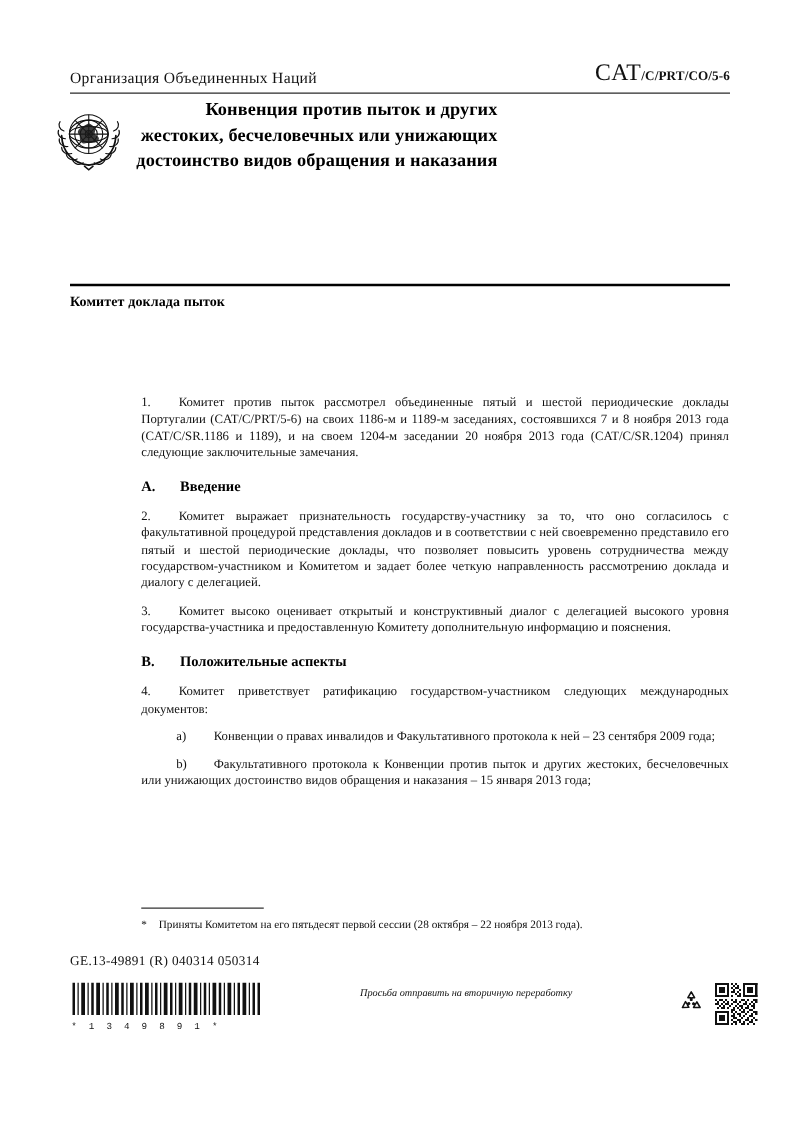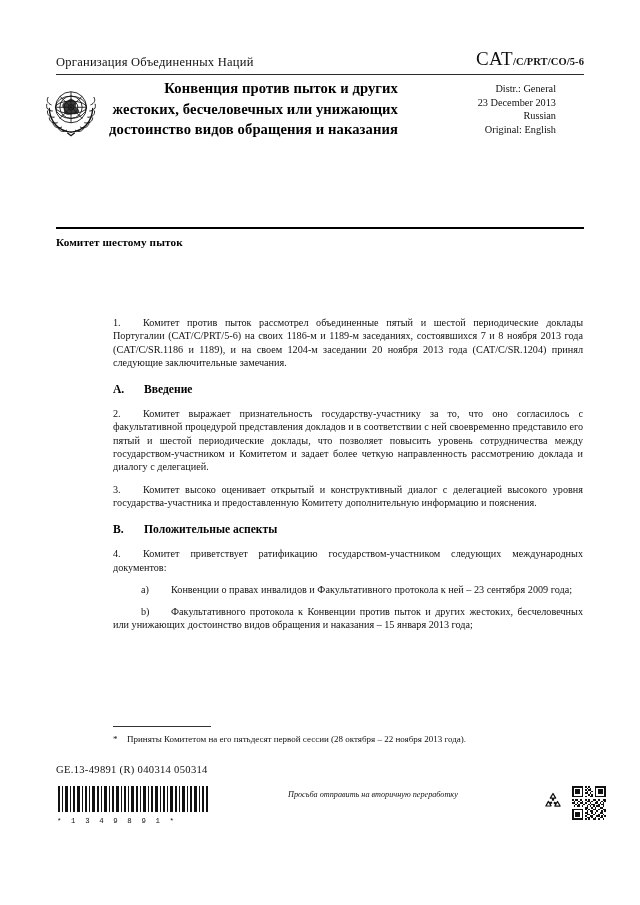--- a/index.html
+++ b/index.html
@@ -305,31 +305,25 @@
           <path d="M72 69 C 79 71, 85 67, 85 61"></path>
           <path d="M65 76 C 71 79, 78 76, 79 70"></path>
           <path d="M57 81 C 62 85, 69 83, 71 77"></path>
         </g>
         <path d="M44 85 L50 90 L56 85" fill="none" stroke="#111" stroke-width="2"></path>
       </svg>
     </div>
 
     <div class="conv-title">Конвенция против пыток и других жестоких, бесчеловечных или унижающих достоинство видов обращения и наказания</div>
 
-    <div class="distr">
-      <div>Distr.: General</div>
-      <div>23 December 2013</div>
-      <div>Russian</div>
-      <div>Original: English</div>
-    </div>
   </div>
 
   <div class="rule-thick"></div>
 
-  <div class="committee">Комитет шестому пыток</div>
+  <div class="committee">Комитет доклада пыток</div>
 
 
   <div class="content">
 
     <p class="para">
       <span class="num">1.</span><span>Комитет против пыток рассмотрел объединенные пятый и шестой периодические доклады Португалии (CAT/C/PRT/5-6) на своих 1186-м и 1189-м заседаниях, состоявшихся 7 и 8 ноября 2013 года (CAT/C/SR.1186 и 1189), и на своем 1204-м заседании 20 ноября 2013 года (CAT/C/SR.1204) принял следующие заключительные замечания.</span>
     </p>
 
     <div class="section-head">
       <span class="letter">A.</span>

